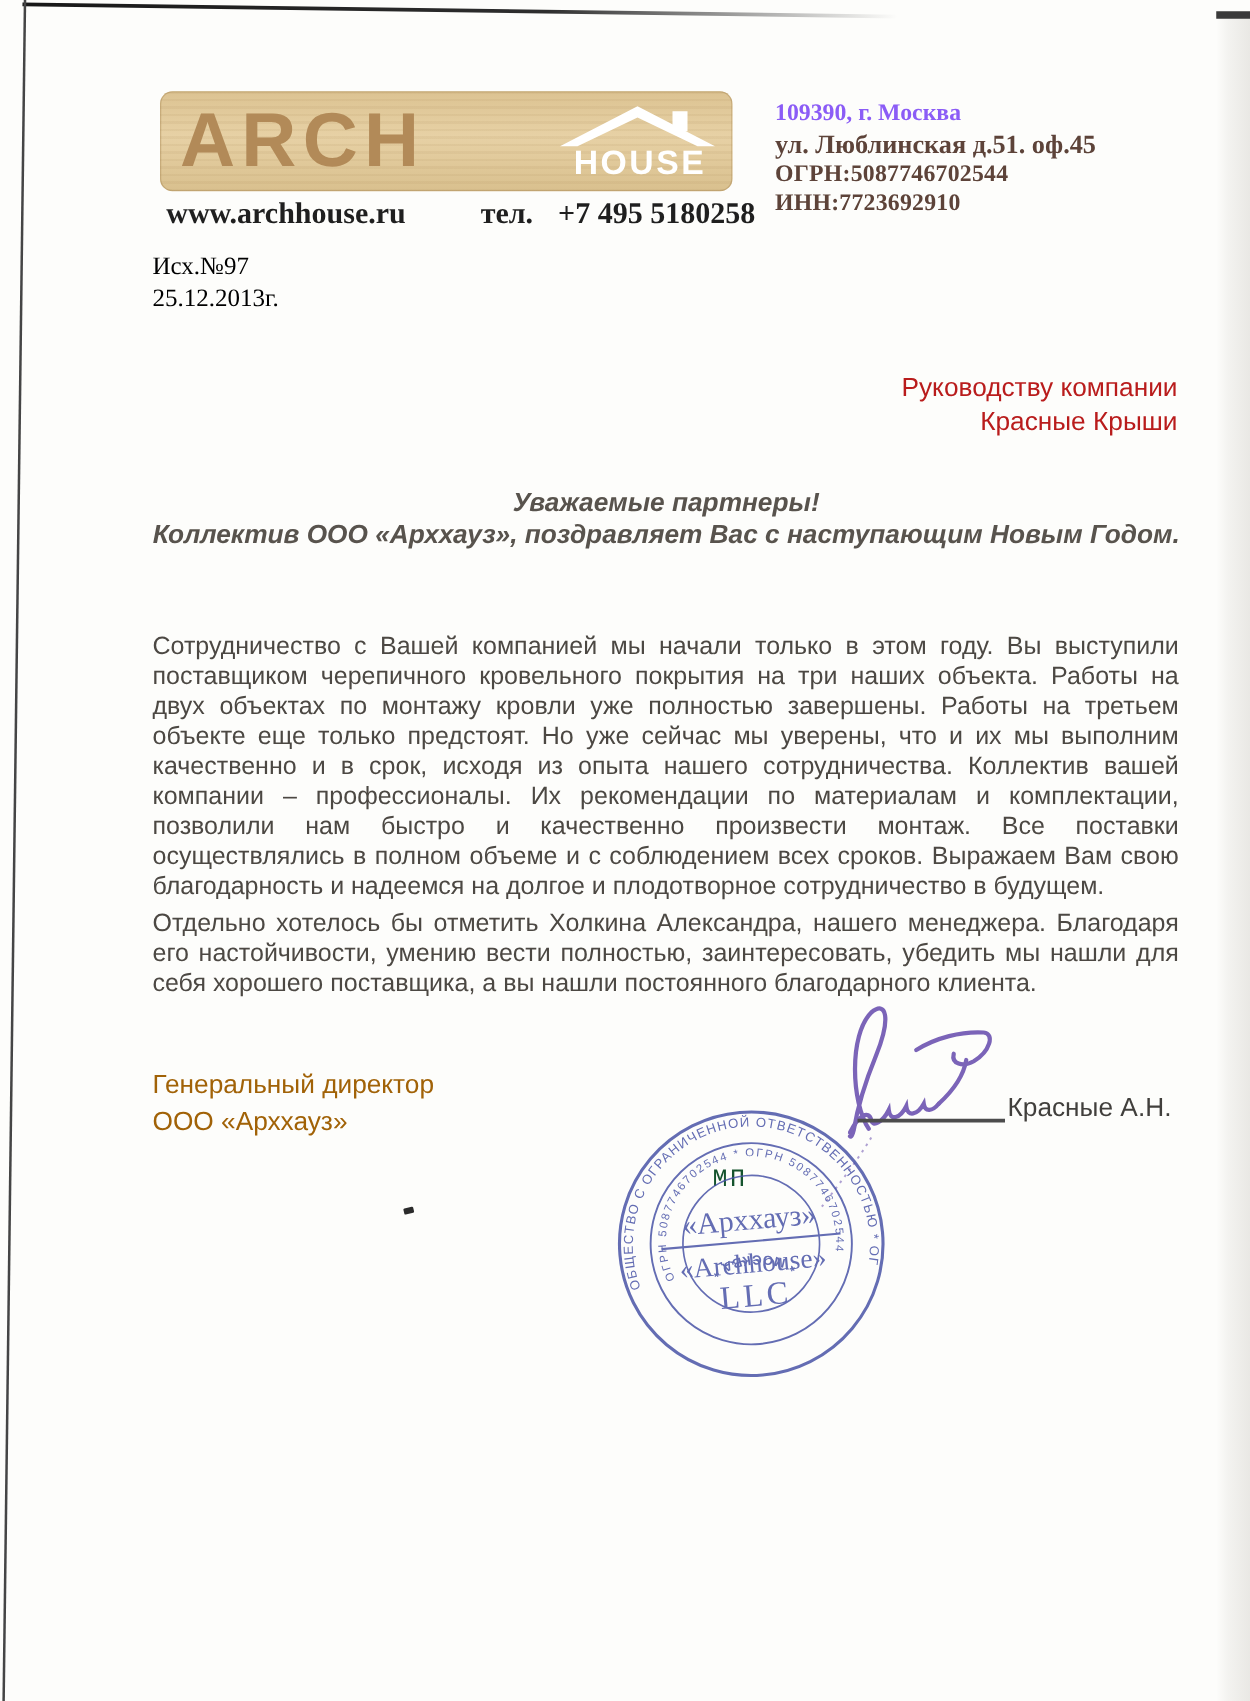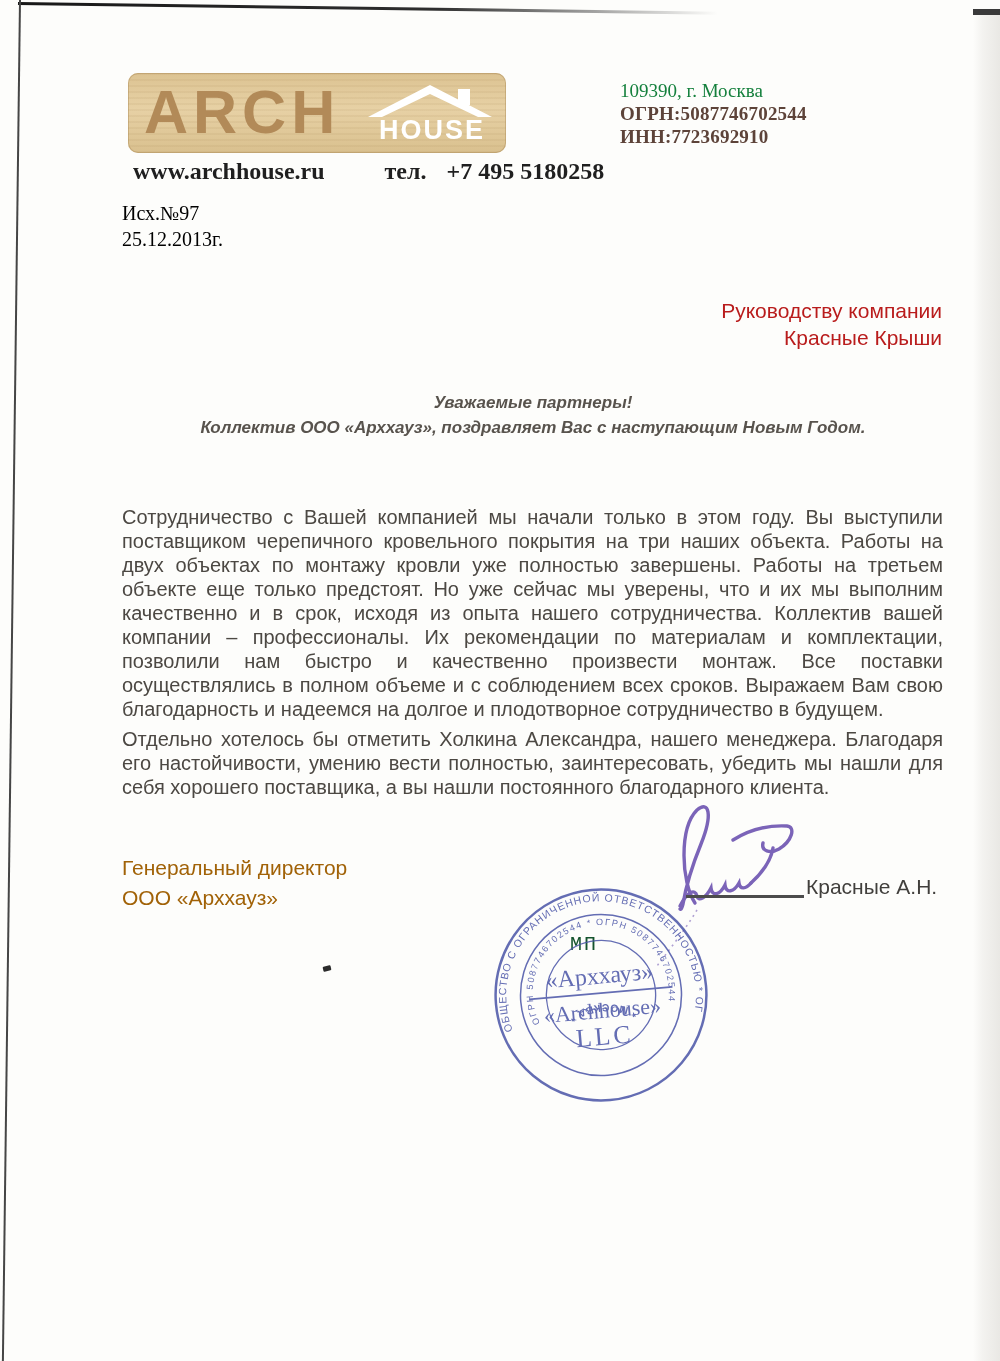--- a/index.html
+++ b/index.html
@@ -15,47 +15,47 @@
   .edge-top { left:18px; top:2px; width:700px; height:3px;
     background:linear-gradient(to right,#181818 0%,#2e2e2e 60%,rgba(70,70,70,0) 100%);
     transform:rotate(0.8deg); transform-origin:left top; }
   .edge-left { left:19px; top:0; width:2px; height:1368px; background:#454545;
     transform:rotate(0.72deg); transform-origin:top left; }
   .edge-right { right:0; top:10px; width:27px; height:1351px;
     background:linear-gradient(to right, rgba(90,80,65,0) 0%, rgba(90,80,65,0.06) 35%, rgba(90,80,65,0.12) 100%); }
   .edge-right-cap { right:0; top:9px; width:27px; height:6px; background:#3a3a3a; }
 
   
-  .plaque { left:128px; top:73px; width:378px; height:80px; border-radius:10px;
+  .plaque { left:128px; top:73px; width:458px; height:80px; border-radius:10px;
     background:linear-gradient(180deg,#dcc392 0%,#e7d1a5 45%,#d9c08e 100%);
     box-shadow:inset 0 0 0 1px rgba(176,144,92,0.5); overflow:hidden; }
   .plaque .grain { position:absolute; inset:0;
     background:repeating-linear-gradient(180deg, rgba(165,132,82,0.10) 0 2px, rgba(255,255,255,0) 2px 6px); }
   .arch-text { position:absolute; left:16px; top:4px; font-size:61px; font-weight:bold;
     letter-spacing:5px; color:#b28a58; font-family:"Liberation Sans",sans-serif; }
   .house-art { position:absolute; right:6px; top:8px; }
 
   .web-row { left:133px; top:158px; font-family:"Liberation Serif",serif;
     font-weight:bold; font-size:24px; color:#1f1f1f; }
   .web-row .tel { margin-left:60px; }
   .web-row .phone { margin-left:20px; }
 
   .addr { left:620px; top:80px; font-family:"Liberation Serif",serif; color:#5d4339; }
-  .addr .a1 { font-size:19px; font-weight:normal; color:#15803d; }
+  .addr .a1 { font-size:19px; font-weight:bold; color:#8b5cf6; }
   .addr .a2 { font-size:21px; font-weight:bold; margin-top:1px; }
   .addr .a3, .addr .a4 { font-size:19px; font-weight:bold; letter-spacing:0.2px; margin-top:1px; }
 
   .ref { left:122px; top:200px; font-family:Liberation Serif, serif;
     font-size:20px; color:#000000; line-height:26px; }
 
   .addressee { left:600px; top:297px; width:342px; text-align:right;
     font-size:21px; color:#b91c1c; line-height:27px; }
 
   .greeting { left:88px; top:391px; width:890px; text-align:center;
-    font-size:17px; font-weight:bold; font-style:italic; color:#58534d; line-height:24.5px; }
+    font-size:21px; font-weight:bold; font-style:italic; color:#58534d; line-height:24.5px; }
 
   .para { left:122px; width:821px; font-size:20px; line-height:24px;
     text-align:justify; color:#4c4843; }
   .p1 { top:505px; }
   .p2 { top:727px; }
 
   .signoff { left:122px; top:853px; font-size:21px; color:#a16207; line-height:30px; }
 
   .sig-underline { left:686px; top:895px; width:118px; height:0;
     border-top:3px solid #4c4c4c; }
@@ -89,20 +89,21 @@
       <text x="68" y="58" text-anchor="middle" fill="#ffffff" font-family="Liberation Sans, sans-serif" font-size="27" font-weight="bold" letter-spacing="2">HOUSE</text>
     </svg>
   </div>
 
   <div class="abs web-row">
     <span>www.archhouse.ru</span><span class="tel">тел.</span><span class="phone">+7 495 5180258</span>
   </div>
 
   <div class="abs addr">
     <div class="a1">109390,  г. Москва</div>
+    <div class="a2">ул. Люблинская д.51. оф.45</div>
     <div class="a3">ОГРН:5087746702544</div>
     <div class="a4">ИНН:7723692910</div>
   </div>
 
   <div class="abs ref">
     <div>Исх.№97</div>
     <div>25.12.2013г.</div>
   </div>
 
   <div class="abs addressee">

